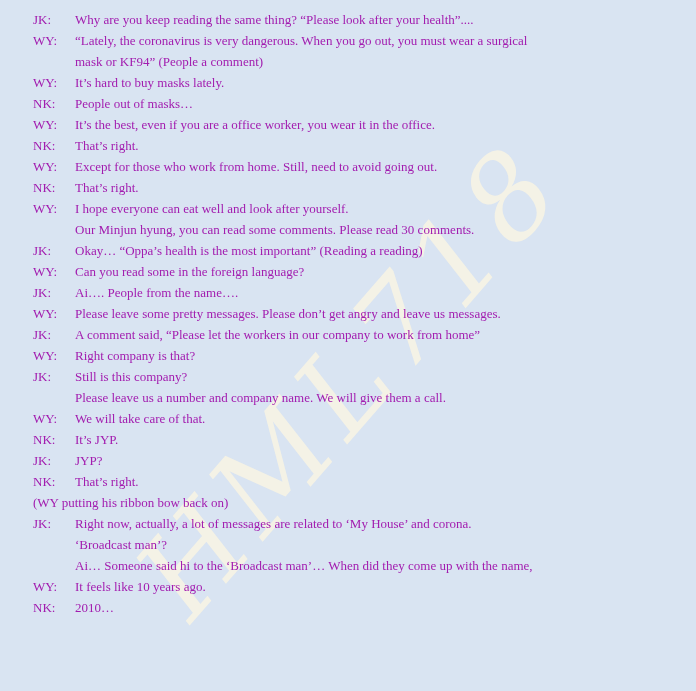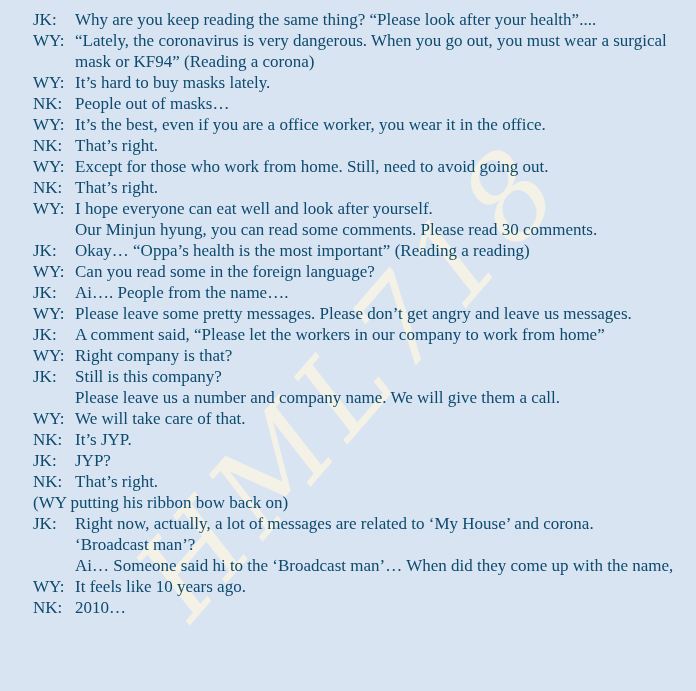--- a/index.html
+++ b/index.html
@@ -32,22 +32,22 @@
     pointer-events: none;
   }
   .lines {
     position: relative;
     z-index: 1;
     padding: 9px 20px 0 33px;
   }
   .line {
     display: flex;
     line-height: 21px;
-    font-size: 17px;
-    color: #0c4a6e;
+    font-size: 13px;
+    color: #a21caf;
     white-space: nowrap;
   }
   .speaker { flex: 0 0 42px; width: 42px; }
   .text { flex: 1; }
   .footer {
     position: relative;
     z-index: 1;
     display: flex;
     justify-content: space-between;
     align-items: baseline;
@@ -68,21 +68,21 @@
       <div class="line dialogue">
         <span class="speaker">JK:</span>
         <span class="text">Why are you keep reading the same thing? “Please look after your health”....</span>
       </div>
       <div class="line dialogue">
         <span class="speaker">WY:</span>
         <span class="text">“Lately, the coronavirus is very dangerous. When you go out, you must wear a surgical</span>
       </div>
       <div class="line dialogue">
         <span class="speaker"></span>
-        <span class="text">mask or KF94” (Reading a corona)</span>
+        <span class="text">mask or KF94” (People a comment)</span>
       </div>
       <div class="line dialogue">
         <span class="speaker">WY:</span>
         <span class="text">It’s hard to buy masks lately.</span>
       </div>
       <div class="line dialogue">
         <span class="speaker">NK:</span>
         <span class="text">People out of masks…</span>
       </div>
       <div class="line dialogue">

